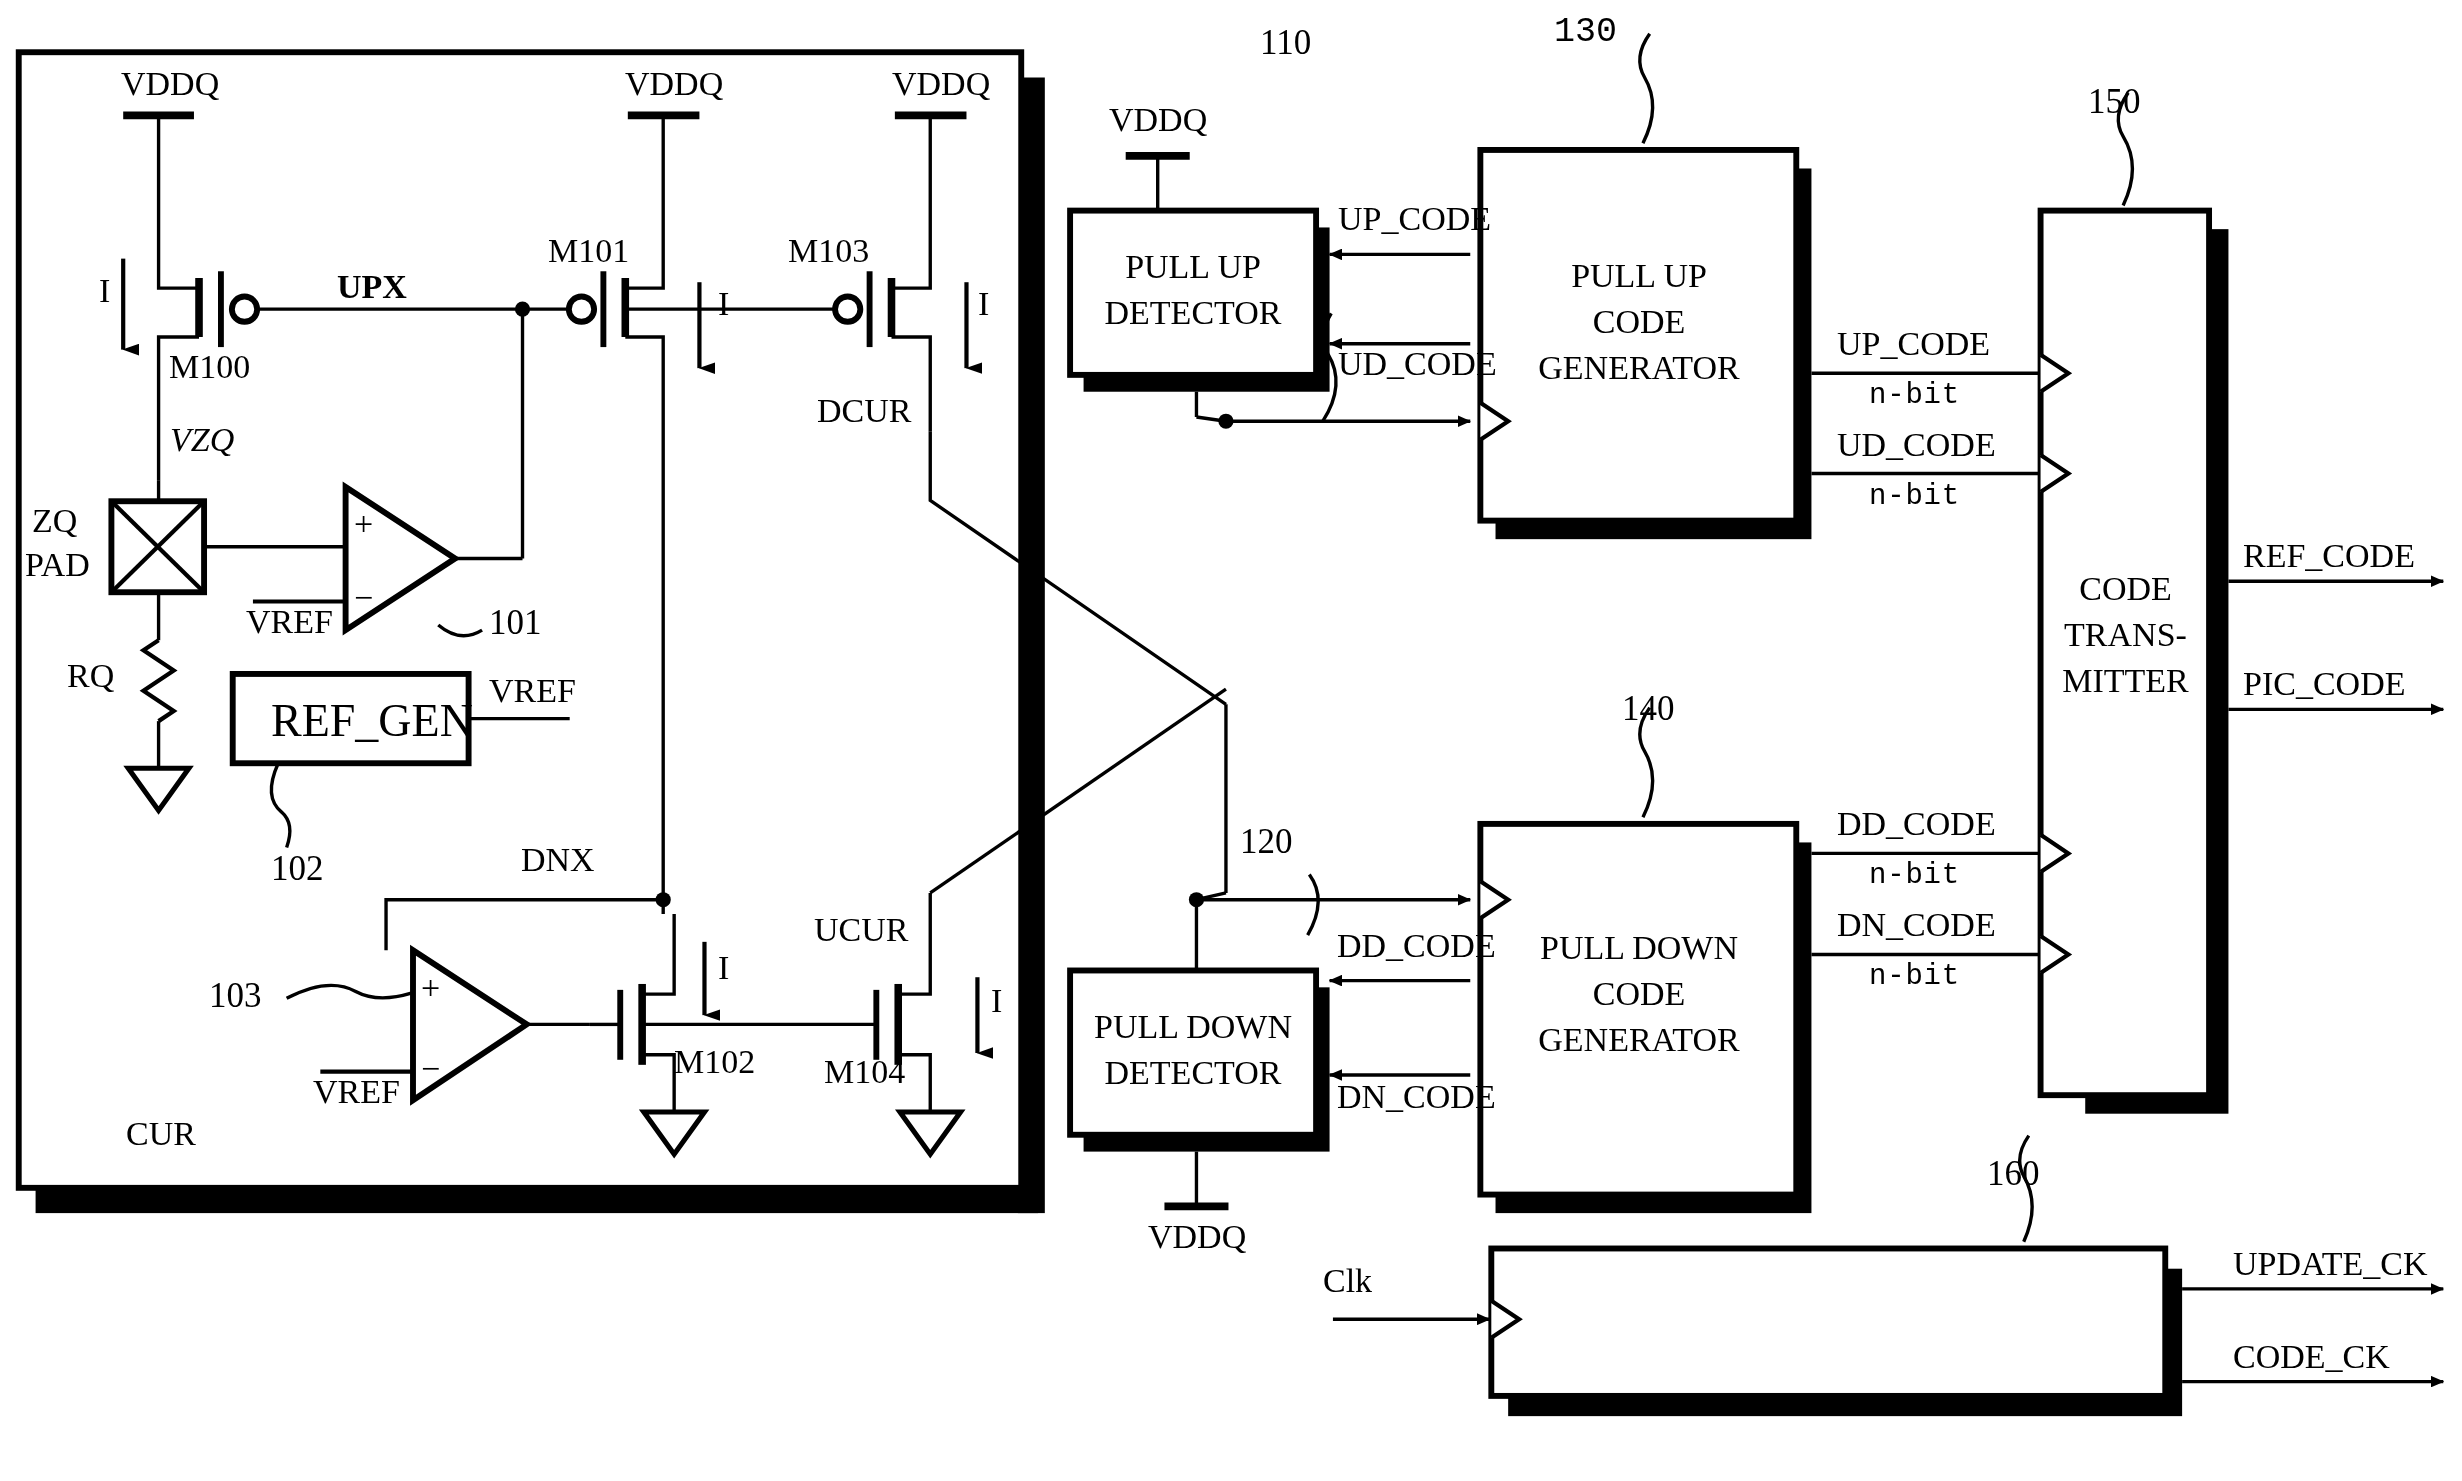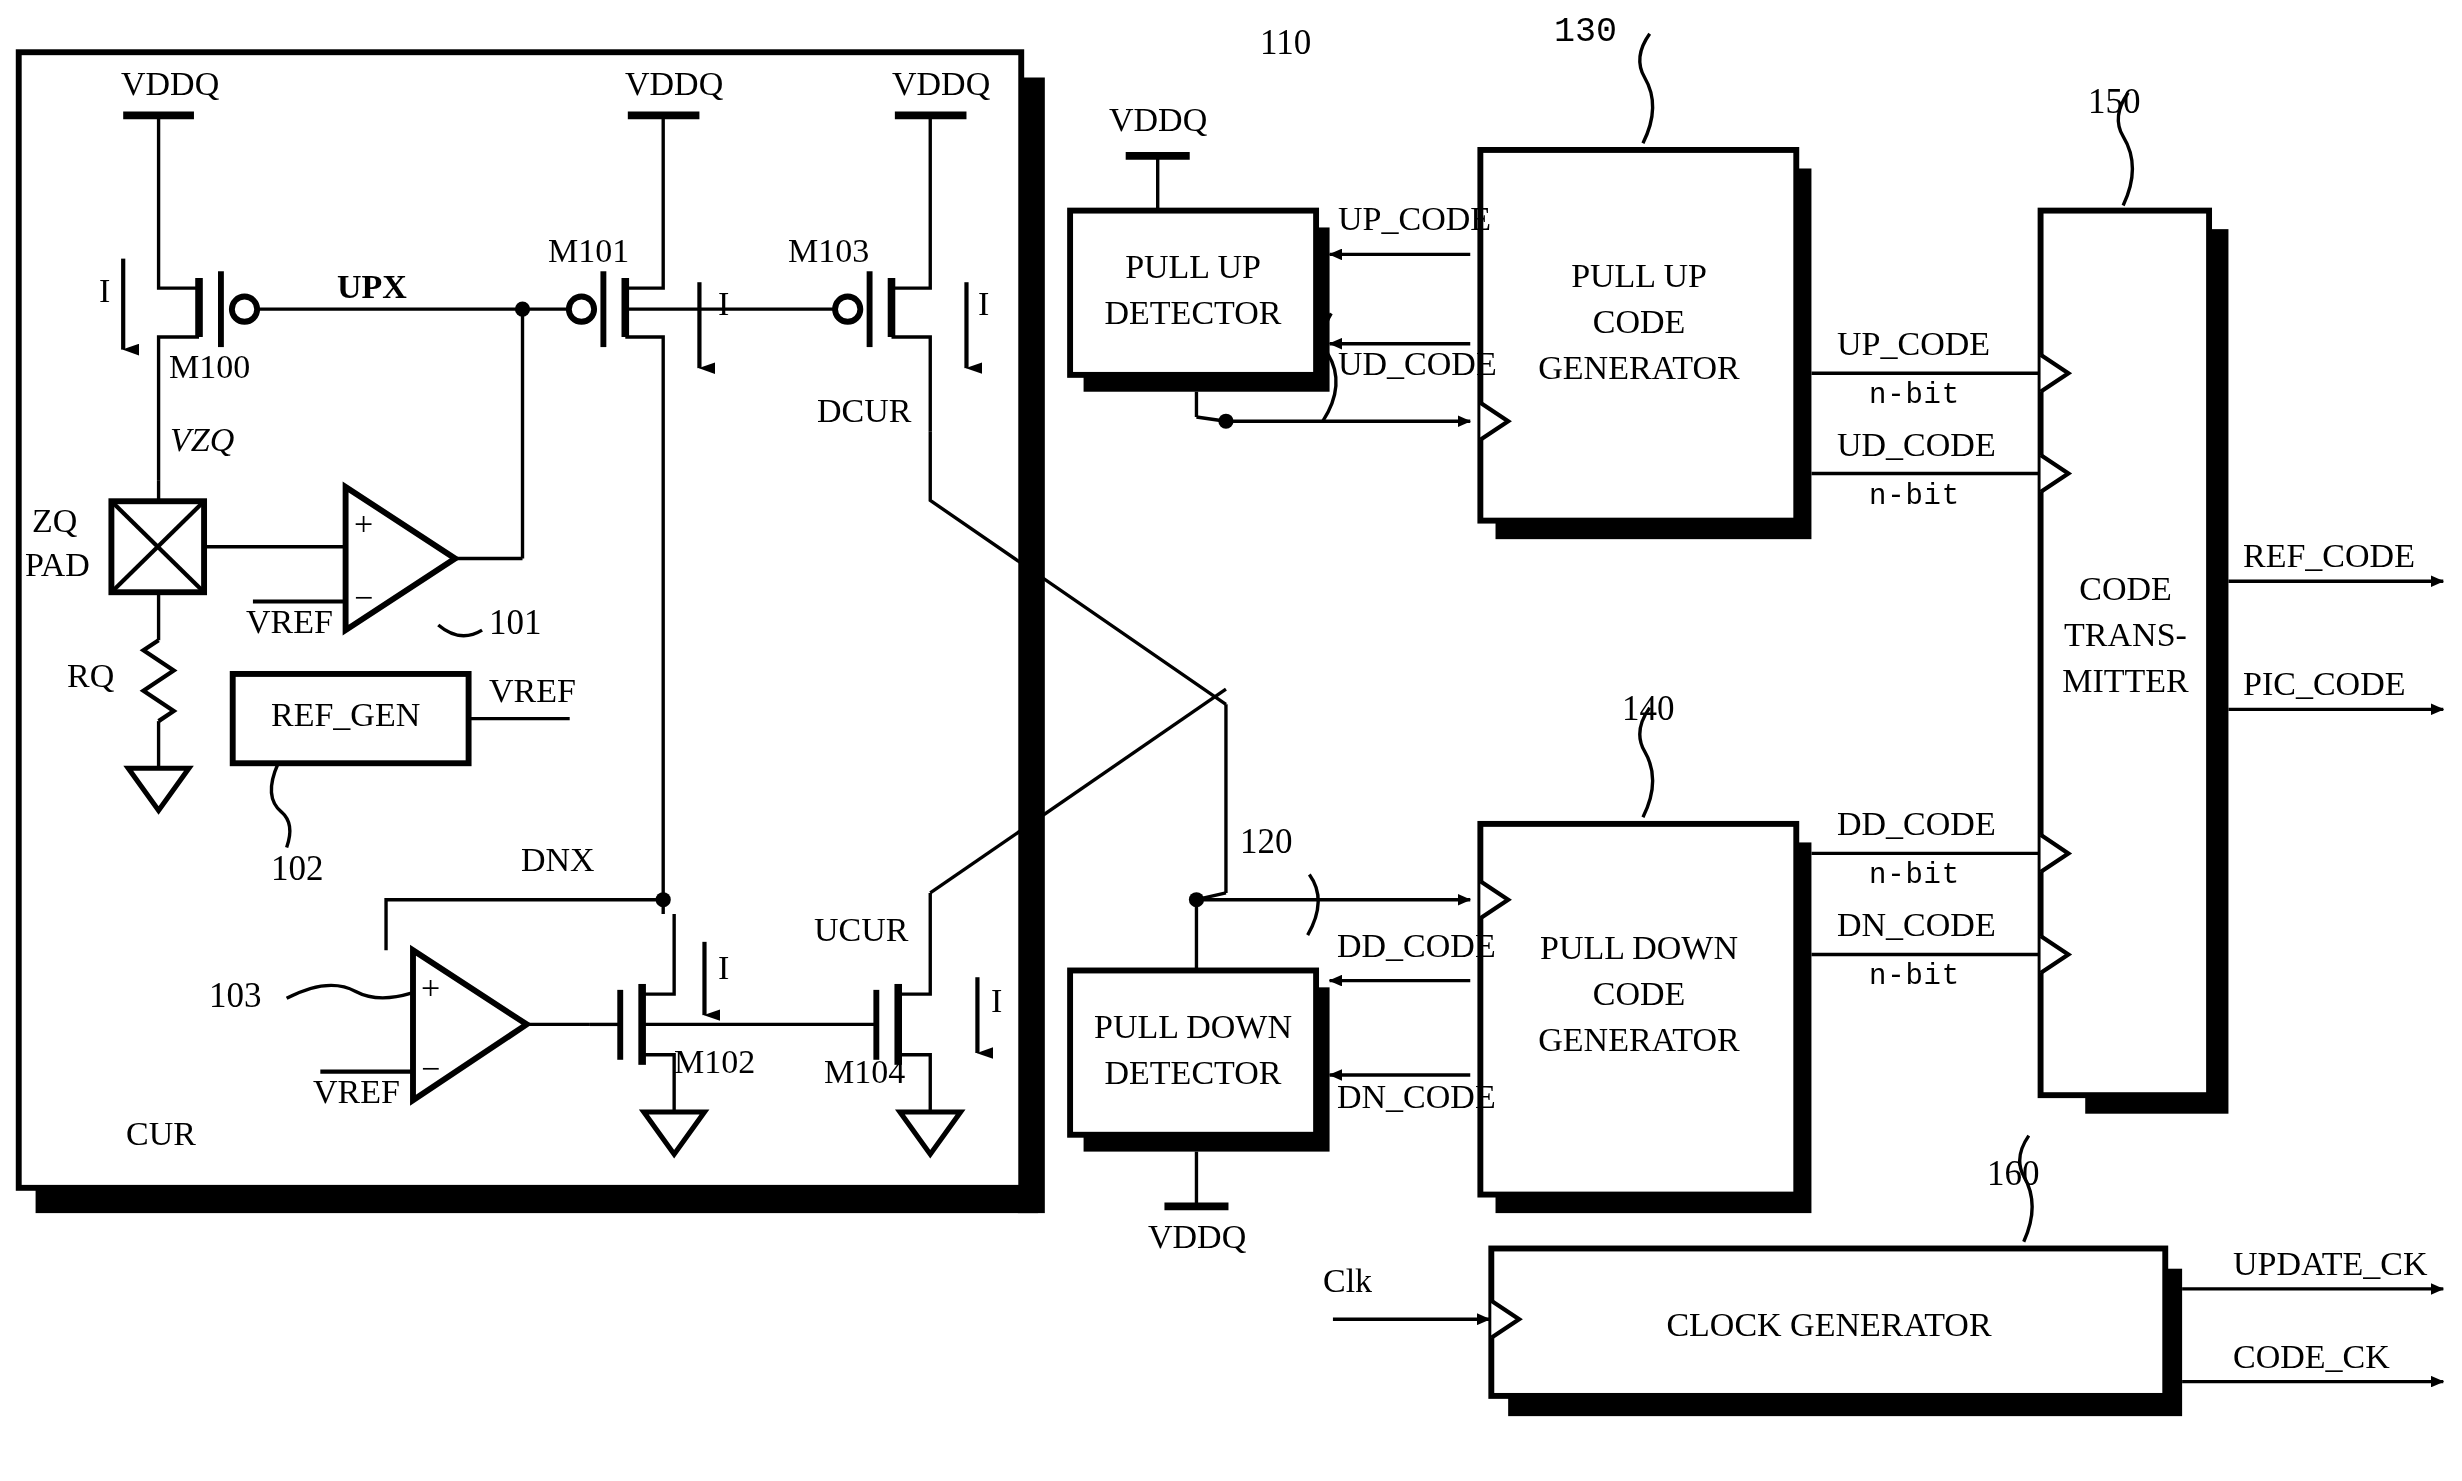--- a/index.html
+++ b/index.html
@@ -1,21 +1,21 @@
 <!DOCTYPE html>
 <html style="font-size:13.5px"><head>
 <meta charset="utf-8">
 <style>
   html,body{margin:0;padding:0;background:#fff;}
   body{font-family:"Liberation Serif", serif;}
   #stage{position:relative;width:2462px;height:1481px;background:#fff;overflow:hidden;}
   svg#diagram{position:absolute;left:0;top:0;width:2462px;height:1481px;}
   .lbl{position:absolute;font-family:"Liberation Serif", serif;color:#000;white-space:nowrap;line-height:1;}
   .lbl-md{font-size:34px;}
-  .lbl-blk{font-size:34px;}
+  .lbl-blk{font-size:46px;}
   .mono{font-family:"Liberation Mono", monospace;font-size:29px;letter-spacing:0.8px;}
   .ref{font-size:35px;}
   .blocktext{position:absolute;font-size:34px;text-align:center;line-height:1.35;color:#000;}
 </style>
 </head>
 <body>
 
 <div id="stage">
 
 <svg id="diagram" viewBox="0 0 2922 1758">
@@ -256,23 +256,20 @@
 </div>
 <div class="lbl ref" style="left:1610px;top:691px;margin-left:12px;">140</div>
 
 <div class="blocktext" style="left:2041px;top:566px;width:169px;">
   <div>CODE</div>
   <div>TRANS-</div>
   <div>MITTER</div>
 </div>
 <div class="lbl ref" style="left:2088px;top:84px;">150</div>
 
-<div class="blocktext" style="left:1492px;top:1302px;width:674px;">
-  <div>CLOCK GENERATOR</div>
-</div>
 <div class="lbl ref" style="left:1987px;top:1156px;">160</div>
 
 <div class="lbl lbl-md" style="left:1338px;top:202px;">UP_CODE</div>
 <div class="lbl lbl-md" style="left:1338px;top:347px;">UD_CODE</div>
 <div class="lbl lbl-md" style="left:1337px;top:929px;">DD_CODE</div>
 <div class="lbl lbl-md" style="left:1337px;top:1080px;">DN_CODE</div>
 
 <div class="lbl lbl-md" style="left:1837px;top:327px;">UP_CODE</div>
 <div class="lbl mono" style="left:1869px;top:381px;">n-bit</div>
 <div class="lbl lbl-md" style="left:1837px;top:428px;">UD_CODE</div>

